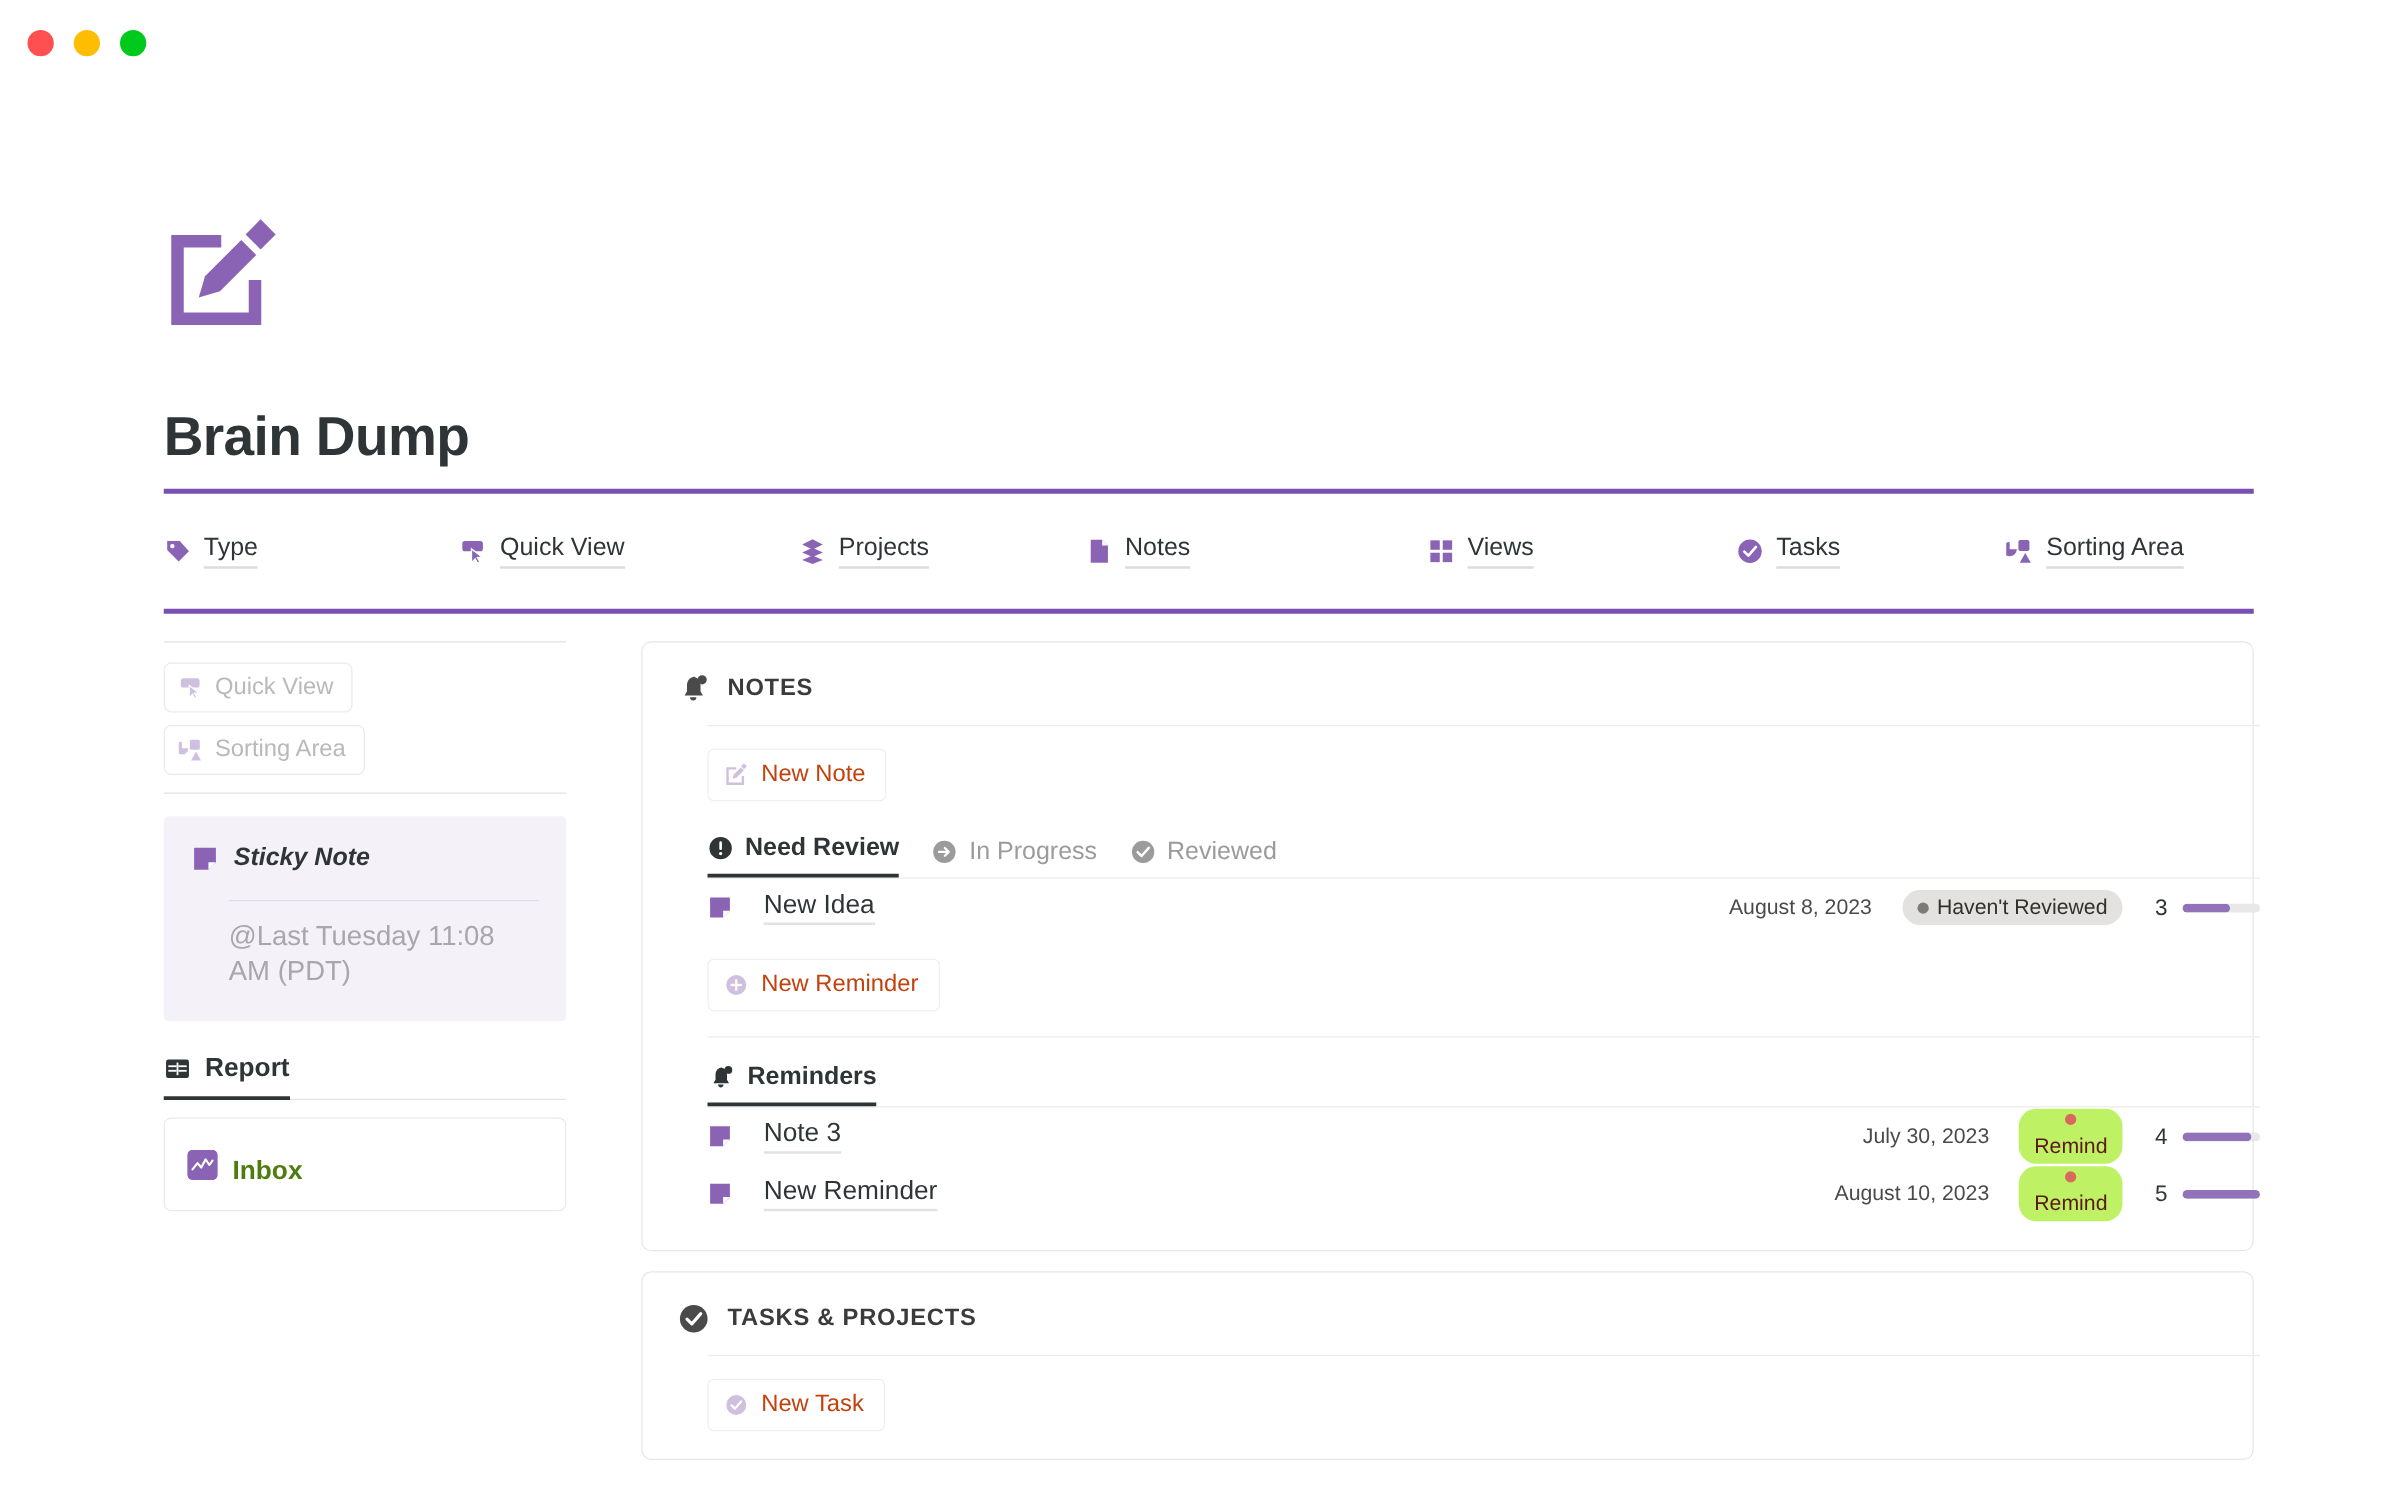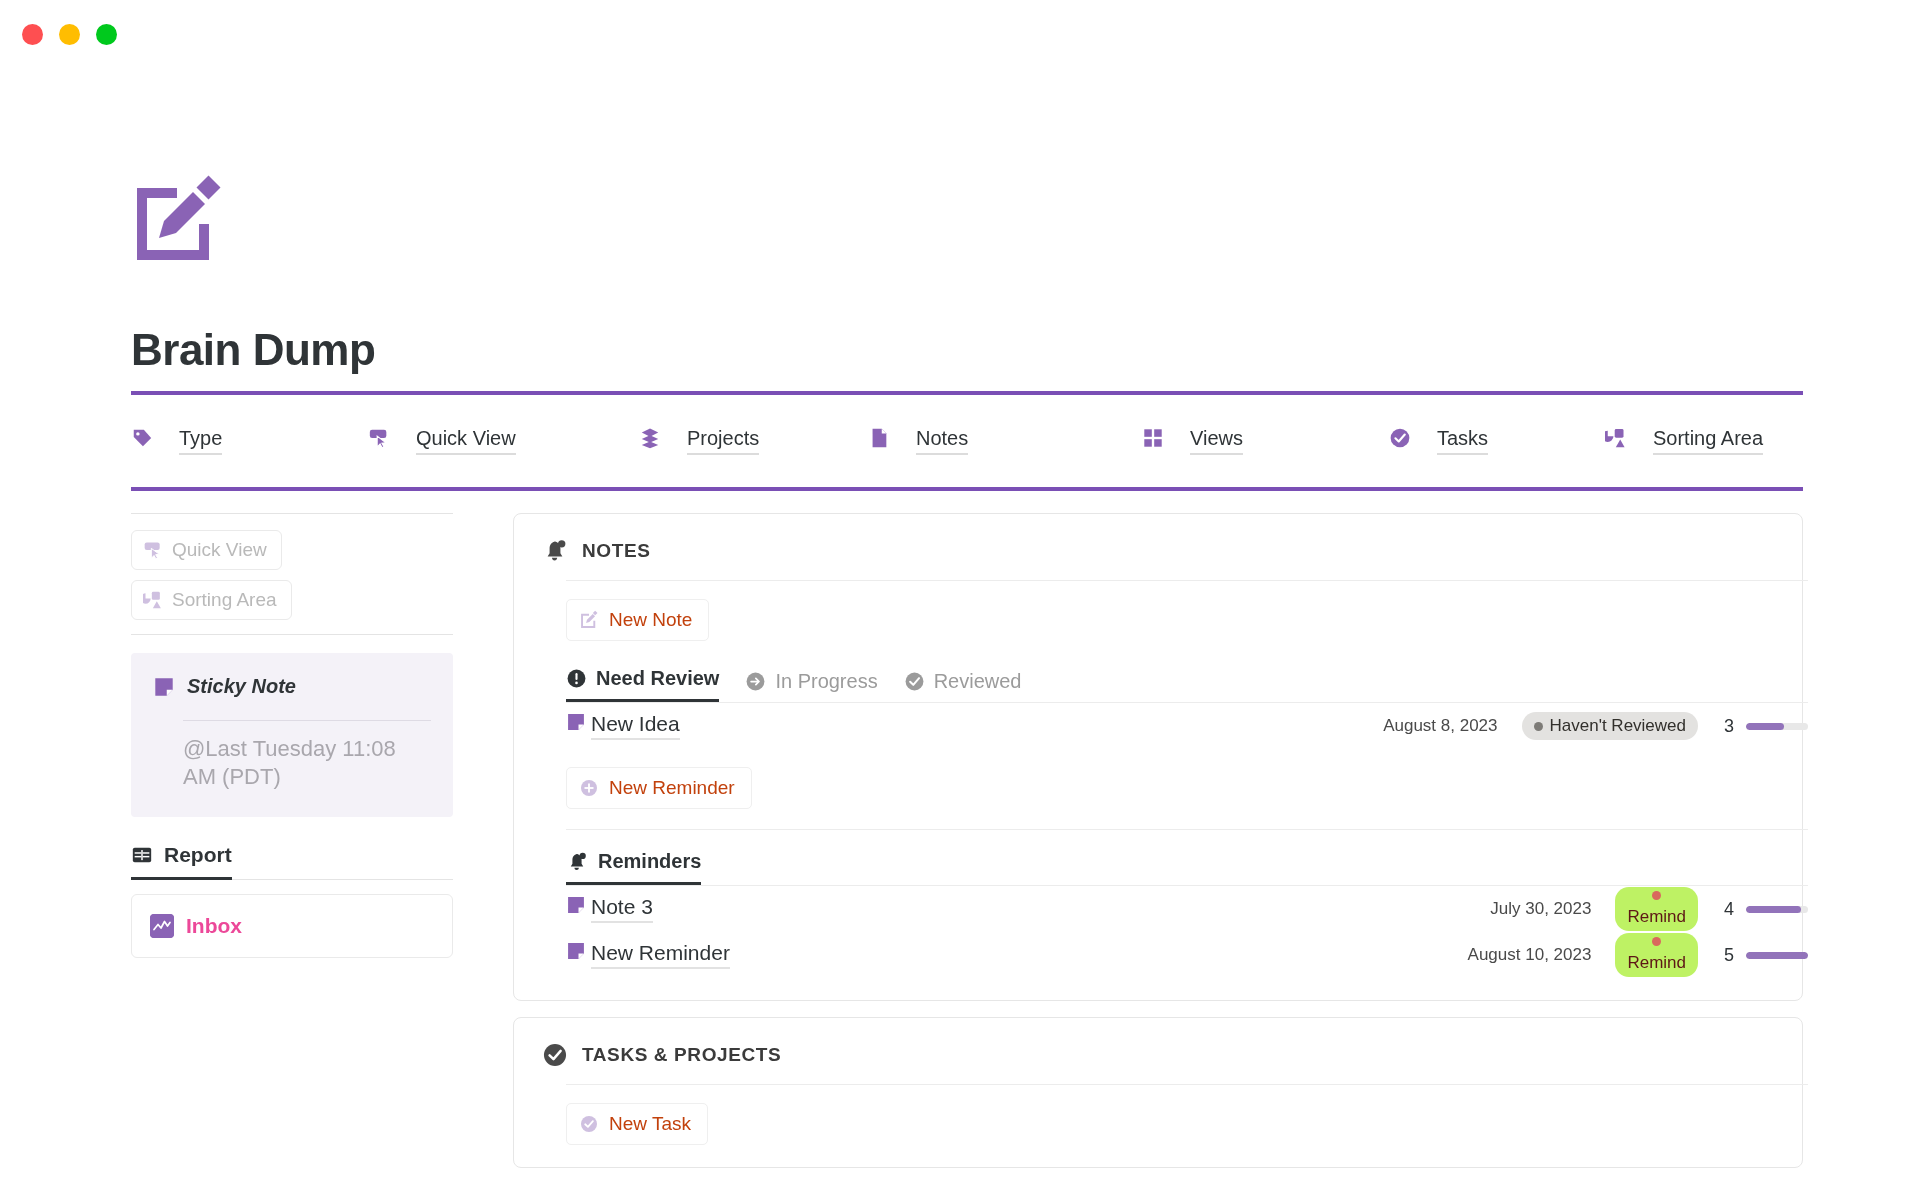--- a/index.html
+++ b/index.html
@@ -26,21 +26,21 @@
     position: absolute; left: 131px; top: 325px;
     font-size: 44px; font-weight: bold; color: #2f3437; letter-spacing: -0.5px;
   }
   .rule-purple { position: absolute; left: 131px; width: 1672px; height: 4px; background: #7a4fb5; }
   .rule-top { top: 391px; }
   .rule-bottom { top: 487px; }
 
   
   .nav { position: absolute; left: 131px; top: 415px; width: 1672px; height: 60px; }
   .nav-item {
-    position: absolute; display: flex; align-items: flex-start; gap: 26px;
+    position: absolute; display: flex; align-items: center; gap: 10px;
     top: 12px; cursor: pointer;
   }
   .nav-label {
     font-size: 20px; color: #2f3437;
     border-bottom: 2px solid #dcdcdc; padding-bottom: 3px;
   }
   .nav-icon { width: 22px; height: 22px; display: block; flex: none; }
 
   
   .col-left { position: absolute; left: 131px; top: 513px; width: 322px; }
@@ -75,21 +75,21 @@
     padding-bottom: 10px; border-bottom: 3px solid #2f3437; cursor: pointer;
   }
   .report-tab-label { font-size: 21px; font-weight: bold; color: #2f3437; }
   .report-underline { height: 1px; background: #e4e4e4; width: 322px; margin-top: -1px; }
 
   .inbox-card {
     margin-top: 14px; width: 322px;
     border: 1px solid #eaeaea; border-radius: 6px; background: #fff;
     padding: 19px 18px; display: flex; align-items: center; gap: 12px; cursor: pointer;
   }
-  .inbox-label { font-size: 21px; font-weight: bold; color: #ec4899; }
+  .inbox-label { font-size: 21px; font-weight: bold; color: #4d7c0f; margin-top: 11px; }
   .inbox-ico { width: 24px; height: 24px; border-radius: 4px; background: #8a63b5; display:block; }
 
   
   .panel {
     border: 1px solid #e6e6e6; border-radius: 8px; background: #fff;
     padding: 0 24px 22px 24px; width: 1290px;
   }
   .panel + .panel { margin-top: 16px; }
   .panel-head { display: flex; align-items: center; gap: 14px; padding: 24px 0 16px 4px; }
   .panel-title { font-size: 19px; font-weight: bold; letter-spacing: 0.6px; color: #3b3b3b; }
@@ -107,21 +107,21 @@
   .tab { display: inline-flex; align-items: center; gap: 9px; padding-bottom: 9px; cursor: pointer; justify-content: center; }
   .tab-label { font-size: 20px; color: #9b9b9b; }
   .tab.active .tab-label { color: #2f3437; font-weight: bold; }
   .tab.active { border-bottom: 3px solid #2f3437; }
   .tabs-rule { height: 1px; background: #ececec; width: 1242px; margin-left: 28px; }
 
   .row {
     display: flex; align-items: center; height: 46px;
     margin-left: 28px; width: 1242px; cursor: pointer;
   }
-  .row-title { display: flex; align-items: flex-start; gap: 5px; flex: none; }
+  .row-title { display: flex; align-items: center; gap: 25px; flex: none; }
   .row-name {
     font-size: 21px; color: #2f3437;
     border-bottom: 2px solid #e2e2e2; padding-bottom: 2px;
   }
   .row-spacer { flex: 1; }
   .row-date { font-size: 17px; color: #4a4a4a; text-align: right; flex: none; }
   .badge {
     display: inline-flex; align-items: center; gap: 7px;
     border-radius: 14px; padding: 4px 12px; font-size: 17px; flex: none;
     margin-left: 24px;

